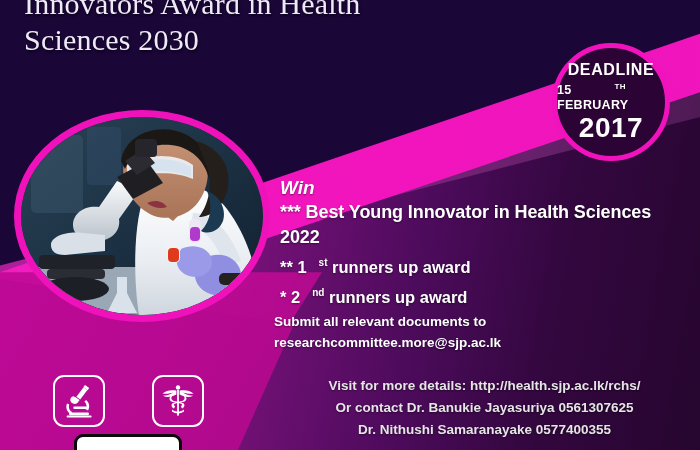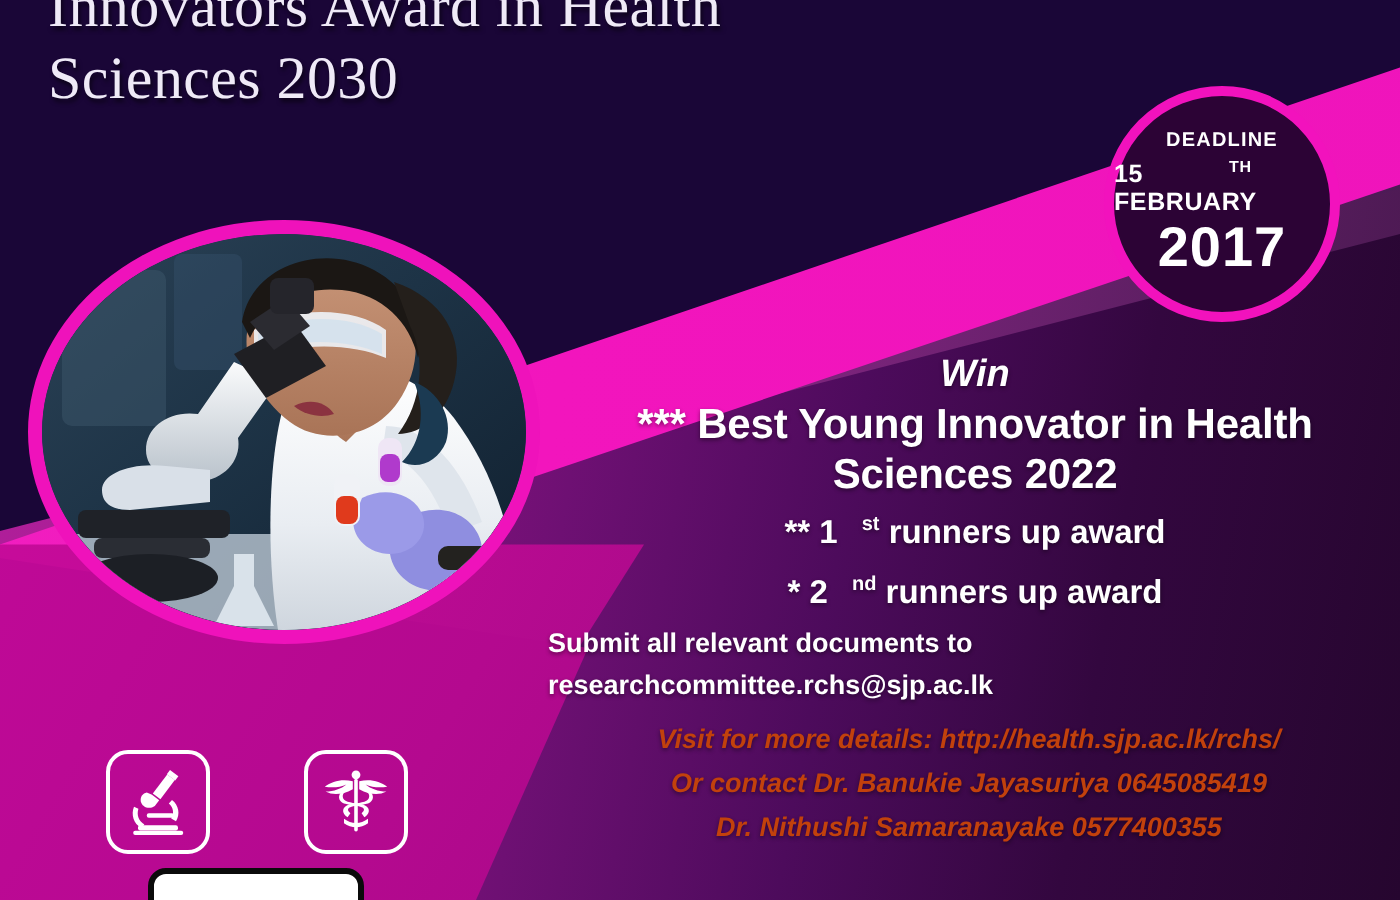--- a/index.html
+++ b/index.html
@@ -65,21 +65,21 @@
     position:absolute;left:552px;top:43px;
     width:118px;height:118px;border-radius:50%;
     background:#2c0335;
     border:5px solid #f212bd;
     box-sizing:border-box;
     display:flex;flex-direction:column;
     align-items:center;justify-content:center;
     z-index:8;
     color:#ffffff;
   }
-  .dl-1{font-size:10px;font-weight:bold;letter-spacing:.6px;}
+  .dl-1{font-size:16px;font-weight:bold;letter-spacing:.6px;}
   .dl-2{font-size:12.5px;font-weight:bold;letter-spacing:.3px;margin-top:3px;}
   .dl-2 sup{font-size:8px;vertical-align:super;padding-left:43px;}
   .dl-3{font-size:28px;font-weight:bold;line-height:30px;margin-top:1px;letter-spacing:.5px;}
 
   
   .photo{
     position:absolute;left:14px;top:110px;
     width:256px;height:212px;
     z-index:7;
   }
@@ -89,43 +89,42 @@
     border:7px solid #ef12bb;
     box-sizing:border-box;
     overflow:hidden;
     background:#15324a;
   }
   .photo-inner{position:absolute;inset:0;overflow:hidden;border-radius:50%;}
 
   
   .win-block{
     position:absolute;left:280px;top:176px;width:415px;
-    text-align:center;color:#ffffff;z-index:6;
+    color:#ffffff;z-index:6;
     text-shadow:0 1px 2px rgba(0,0,0,.45);
   }
   .win-title{font-size:19px;font-weight:bold;font-style:italic;line-height:24px;}
-  .win-l1{font-size:21px;font-weight:bold;line-height:25px;letter-spacing:-.1px;}
+  .win-l1{font-size:18px;font-weight:bold;line-height:25px;letter-spacing:-.1px;}
   .win-l2{font-size:16.5px;font-weight:bold;line-height:25px;}
   .win-l3{font-size:16.5px;font-weight:bold;line-height:25px;}
   .win-l2 sup,.win-l3 sup{font-size:10px;vertical-align:super;margin-left:12px;}
 
   
   .submit-block{
     position:absolute;left:274px;top:311px;width:415px;
     color:#ffffff;z-index:6;
     text-shadow:0 1px 2px rgba(0,0,0,.45);
   }
   .submit-l{font-size:13.5px;font-weight:bold;line-height:21px;}
 
   
   .contact-block{
-    position:absolute;left:272px;top:359px;width:425px;
-    text-align:center;color:#c2410c;z-index:6;
+    position:absolute;left:272px;top:375px;width:425px;
+    text-align:center;color:#e5e5e5;z-index:6;
     text-shadow:0 1px 2px rgba(0,0,0,.45);
-    font-style:italic;
   }
   .contact-l{font-size:13.5px;font-weight:bold;line-height:22px;}
 
   
   .iconbox{
     position:absolute;
     width:52px;height:52px;
     border:2.5px solid #ffffff;
     border-radius:11px;
     box-sizing:border-box;
@@ -240,26 +239,26 @@
 
   <div class="win-block">
     <div class="win-title">Win</div>
     <div class="win-l1">*** Best Young Innovator in Health Sciences 2022</div>
     <div class="win-l2"><span>** 1</span><sup>st</sup><span> runners up award</span></div>
     <div class="win-l3"><span>* 2</span><sup>nd</sup><span> runners up award</span></div>
   </div>
 
   <div class="submit-block">
     <div class="submit-l">Submit all relevant documents to</div>
-    <div class="submit-l">researchcommittee.rchs@sjp.ac.lk</div>
+    <div class="submit-l">researchcommittee.more@sjp.ac.lk</div>
   </div>
 
   <div class="contact-block">
     <div class="contact-l">Visit for more details:  http://health.sjp.ac.lk/rchs/</div>
-    <div class="contact-l">Or contact Dr. Banukie Jayasuriya 0645085419</div>
+    <div class="contact-l">Or contact Dr. Banukie Jayasuriya 0561307625</div>
     <div class="contact-l">Dr. Nithushi Samaranayake 0577400355</div>
   </div>
 
   <div class="iconbox b1">
     <svg width="34" height="34" viewBox="0 0 34 34">
       <g fill="#ffffff">
         <path d="M21.6 3.2 L25.4 6.0 L18.2 15.6 L14.4 12.8 Z"></path>
         <path d="M23.0 1.0 L27.2 4.1 L25.6 6.2 L21.4 3.1 Z"></path>
         <path d="M14.0 13.4 L17.6 16.1 L15.4 19.0 C12.6 21.0 9.0 19.6 8.4 16.6 C8.0 14.4 9.4 12.6 11.4 12.2 Z"></path>
         <path d="M7.2 20.4 C6.2 23.6 7.4 26.6 10.2 28.2 L8.6 30.0 C4.8 27.8 3.4 23.4 5.0 19.4 Z"></path>

